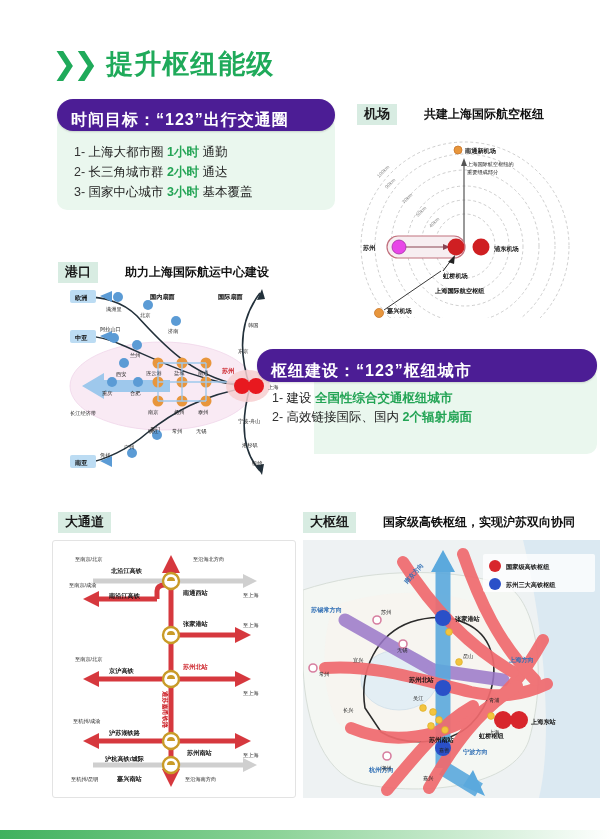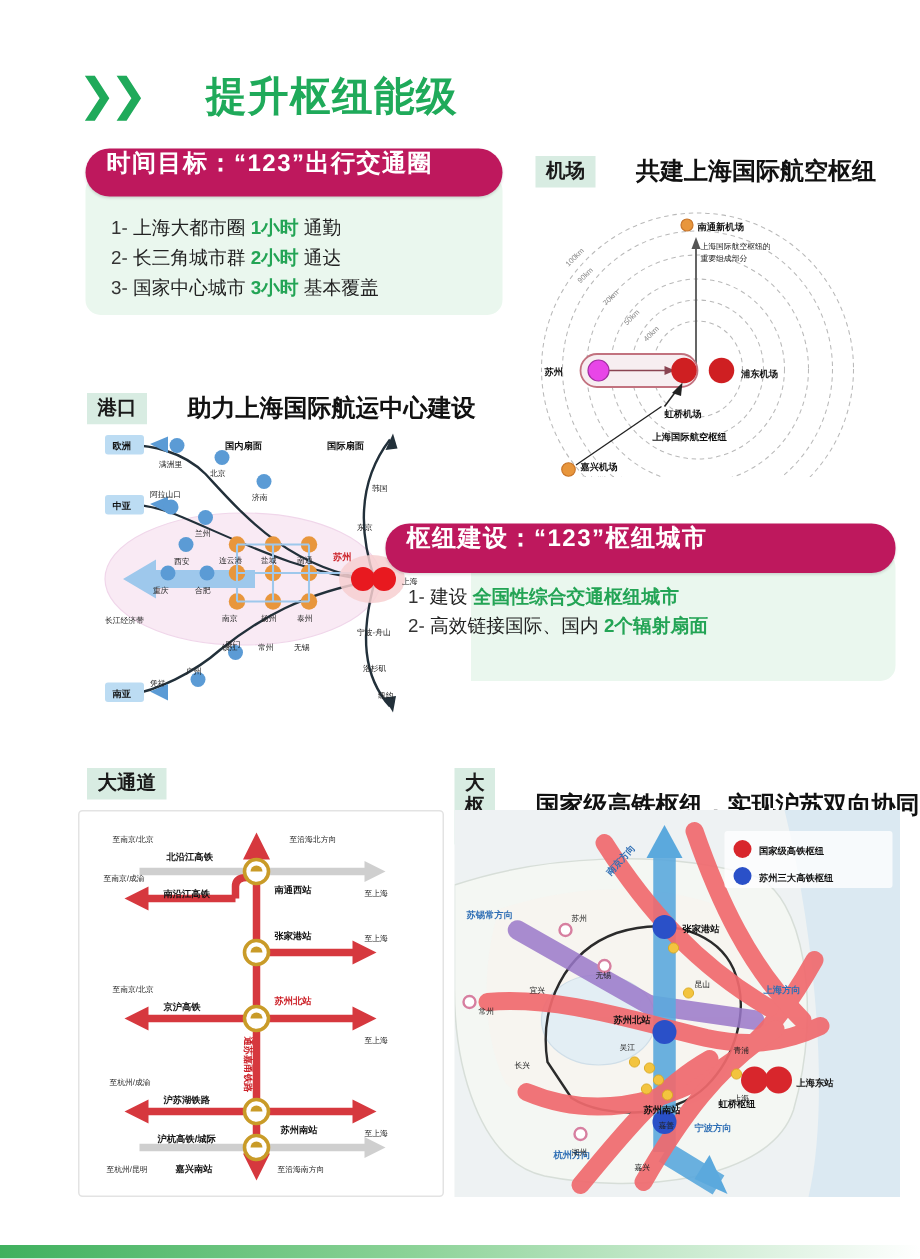--- a/index.html
+++ b/index.html
@@ -8,26 +8,26 @@
     background: #ffffff;
     font-family: "Liberation Sans", "DejaVu Sans", sans-serif;
     position: relative;
     overflow: hidden;
   }
   .page { position:absolute; inset:0; }
 
   
   .main-head { position:absolute; left:52px; top:46px; display:flex; align-items:center; gap:12px; }
   .chev { color:#1faa5a; font-size:30px; font-weight:bold; letter-spacing:-4px; line-height:1; }
-  .main-title { color:#1faa5a; font-size:27px; font-weight:bold; letter-spacing:1px;margin-left:31px; }
+  .main-title { color:#1faa5a; font-size:27px; font-weight:bold; letter-spacing:1px; }
 
   
   .pill {
-    position:absolute; border-radius:16px; background:#be185d;
-    color:#fff; font-weight:bold; display:flex; align-items:flex-start;
+    position:absolute; border-radius:16px; background:#4c1d95;
+    color:#fff; font-weight:bold; display:flex; align-items:flex-end;
     padding:0 14px; box-shadow:0 1px 2px rgba(0,0,0,.15);
   }
   .pill .pill-txt { font-size:16px; letter-spacing:1px; white-space:nowrap; }
 
   #pill-time { left:57px; top:99px; width:278px; height:32px; }
   #pill-hub  { left:257px; top:349px; width:340px; height:33px; }
 
   
   .softbox { position:absolute; background:#eaf7ee; border-radius:10px; }
   #box-time { left:57px; top:117px; width:278px; height:93px; z-index:-1; }
@@ -40,21 +40,21 @@
   .bullet .num { color:#333; }
   .bullet .hl  { color:#23a455; font-weight:bold; }
   .bullet .bk  { color:#111; font-weight:bold; }
 
   
   .sec-head { position:absolute; display:flex; align-items:center; gap:27px; }
   .sec-tag {
     background:#d8ece2; color:#1a1a1a; font-weight:bold;
     font-size:13px; padding:3px 7px; line-height:1.15;
   }
-  .sec-sub { font-weight:bold; font-size:16px; color:#111; white-space:nowrap; }
+  .sec-sub { font-weight:bold; font-size:12px; color:#111; white-space:nowrap; }
 
   #head-airport { left:357px; top:104px; }
   #head-port    { left:58px;  top:238px;margin-top:24px; }
   #head-corr    { left:58px;  top:512px; }
   #head-hubs    { left:303px; top:512px; }
 
   
   .fig { position:absolute; background:#fff; overflow:hidden; }
   #fig-airport { left:357px; top:128px; width:243px; height:190px; }
   #fig-port    { left:42px;  top:283px; width:272px; height:193px; }

